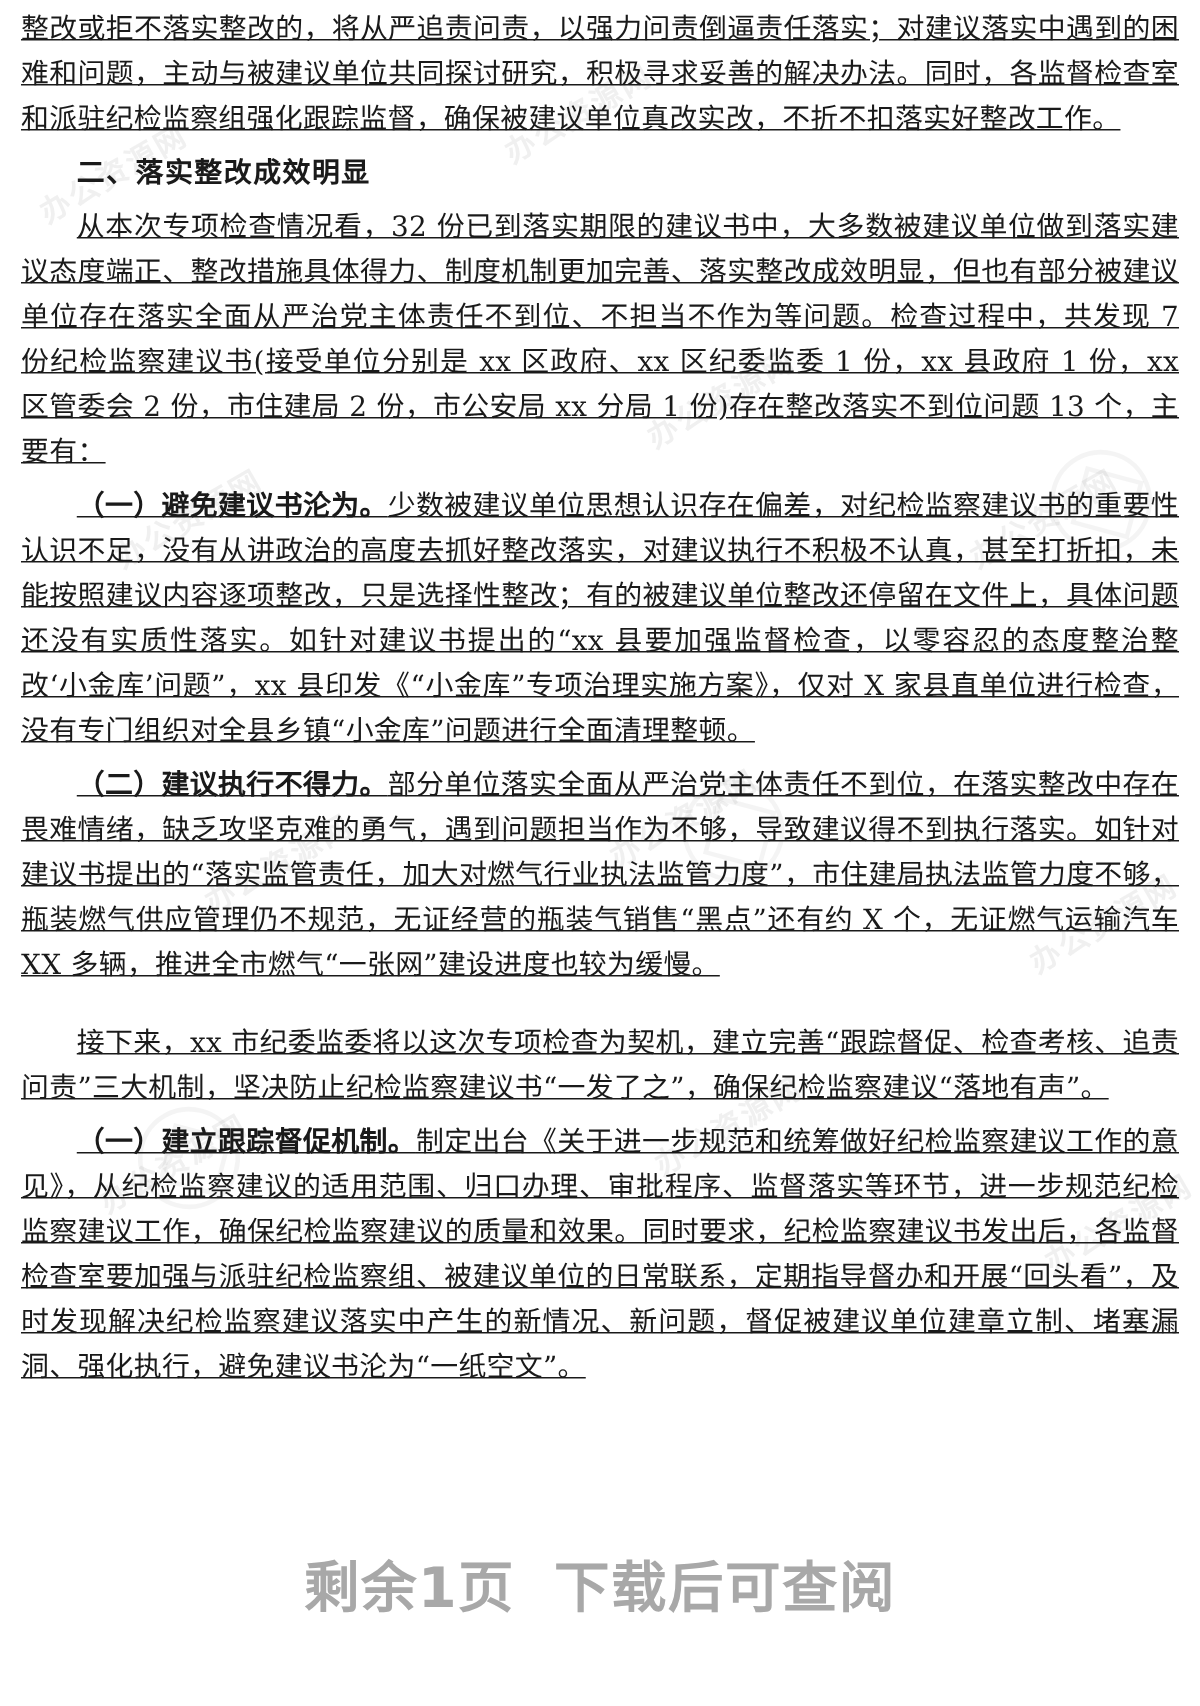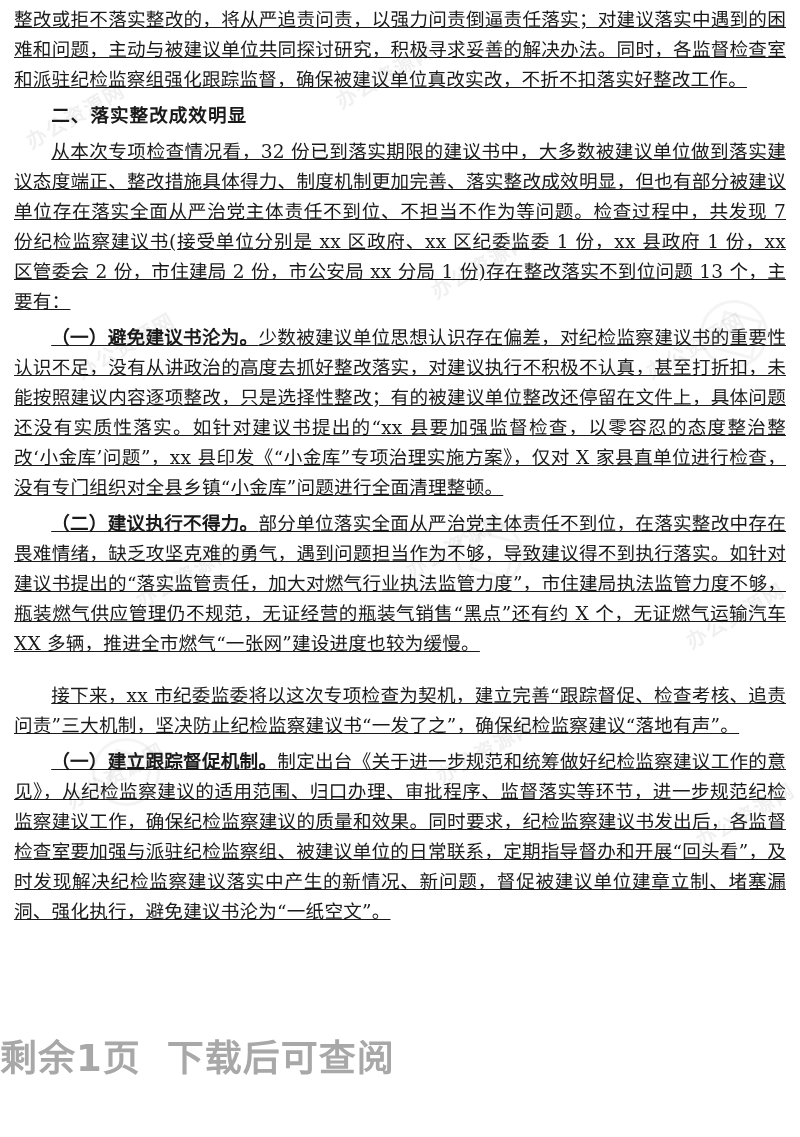--- a/index.html
+++ b/index.html
@@ -107,21 +107,21 @@
     font-weight: 700;
   }
 
   
   .footer-notice {
     position: absolute;
     left: 0;
     right: 0;
     top: 1028px;
     z-index: 4;
-    text-align: left;
+    text-align: center;
     font-family: "DejaVu Sans", "Liberation Sans", sans-serif;
     font-size: 37px;
     font-weight: 700;
     color: #a8a8a8;
     letter-spacing: 1px;
     white-space: nowrap;
   }
   .footer-notice .gap {
     display: inline-block;
     width: 26px;

